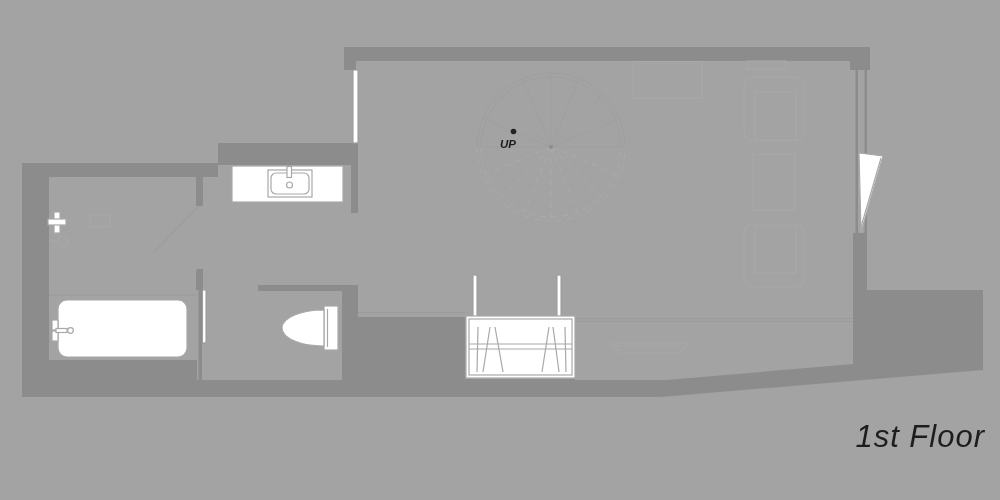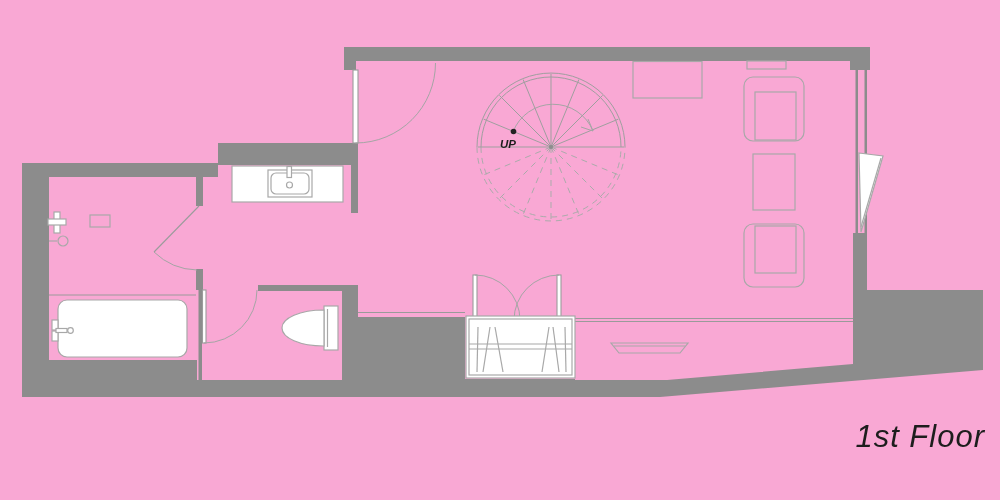--- a/index.html
+++ b/index.html
@@ -1,16 +1,16 @@
 <!DOCTYPE html>
 <html><head>
 <meta charset="utf-8">
 <style>
   html,body{margin:0;padding:0;background:#ffffff;}
-  .canvas{position:relative;width:1000px;height:500px;background:#f9a8d4;overflow:hidden;
+  .canvas{position:relative;width:1000px;height:500px;background:#a3a3a3;overflow:hidden;
           font-family:"Liberation Sans",sans-serif;}
   svg{display:block;}
   .wall{stroke:none;}
   .edge{stroke:#9a9a9a;stroke-width:1;fill:none;}
   .fix{stroke:#a8a8a8;stroke-width:1.2;fill:#ffffff;}
   .fixn{stroke:#a8a8a8;stroke-width:1.2;fill:none;}
   .door{stroke:#9c9c9c;stroke-width:1.1;fill:#ffffff;}
   .arc{stroke:#a5a5a5;stroke-width:1;fill:none;}
   .stair{stroke:#9f9f9f;stroke-width:1;fill:none;}
   .staird{stroke:#ababab;stroke-width:1;fill:none;stroke-dasharray:6 5;}

